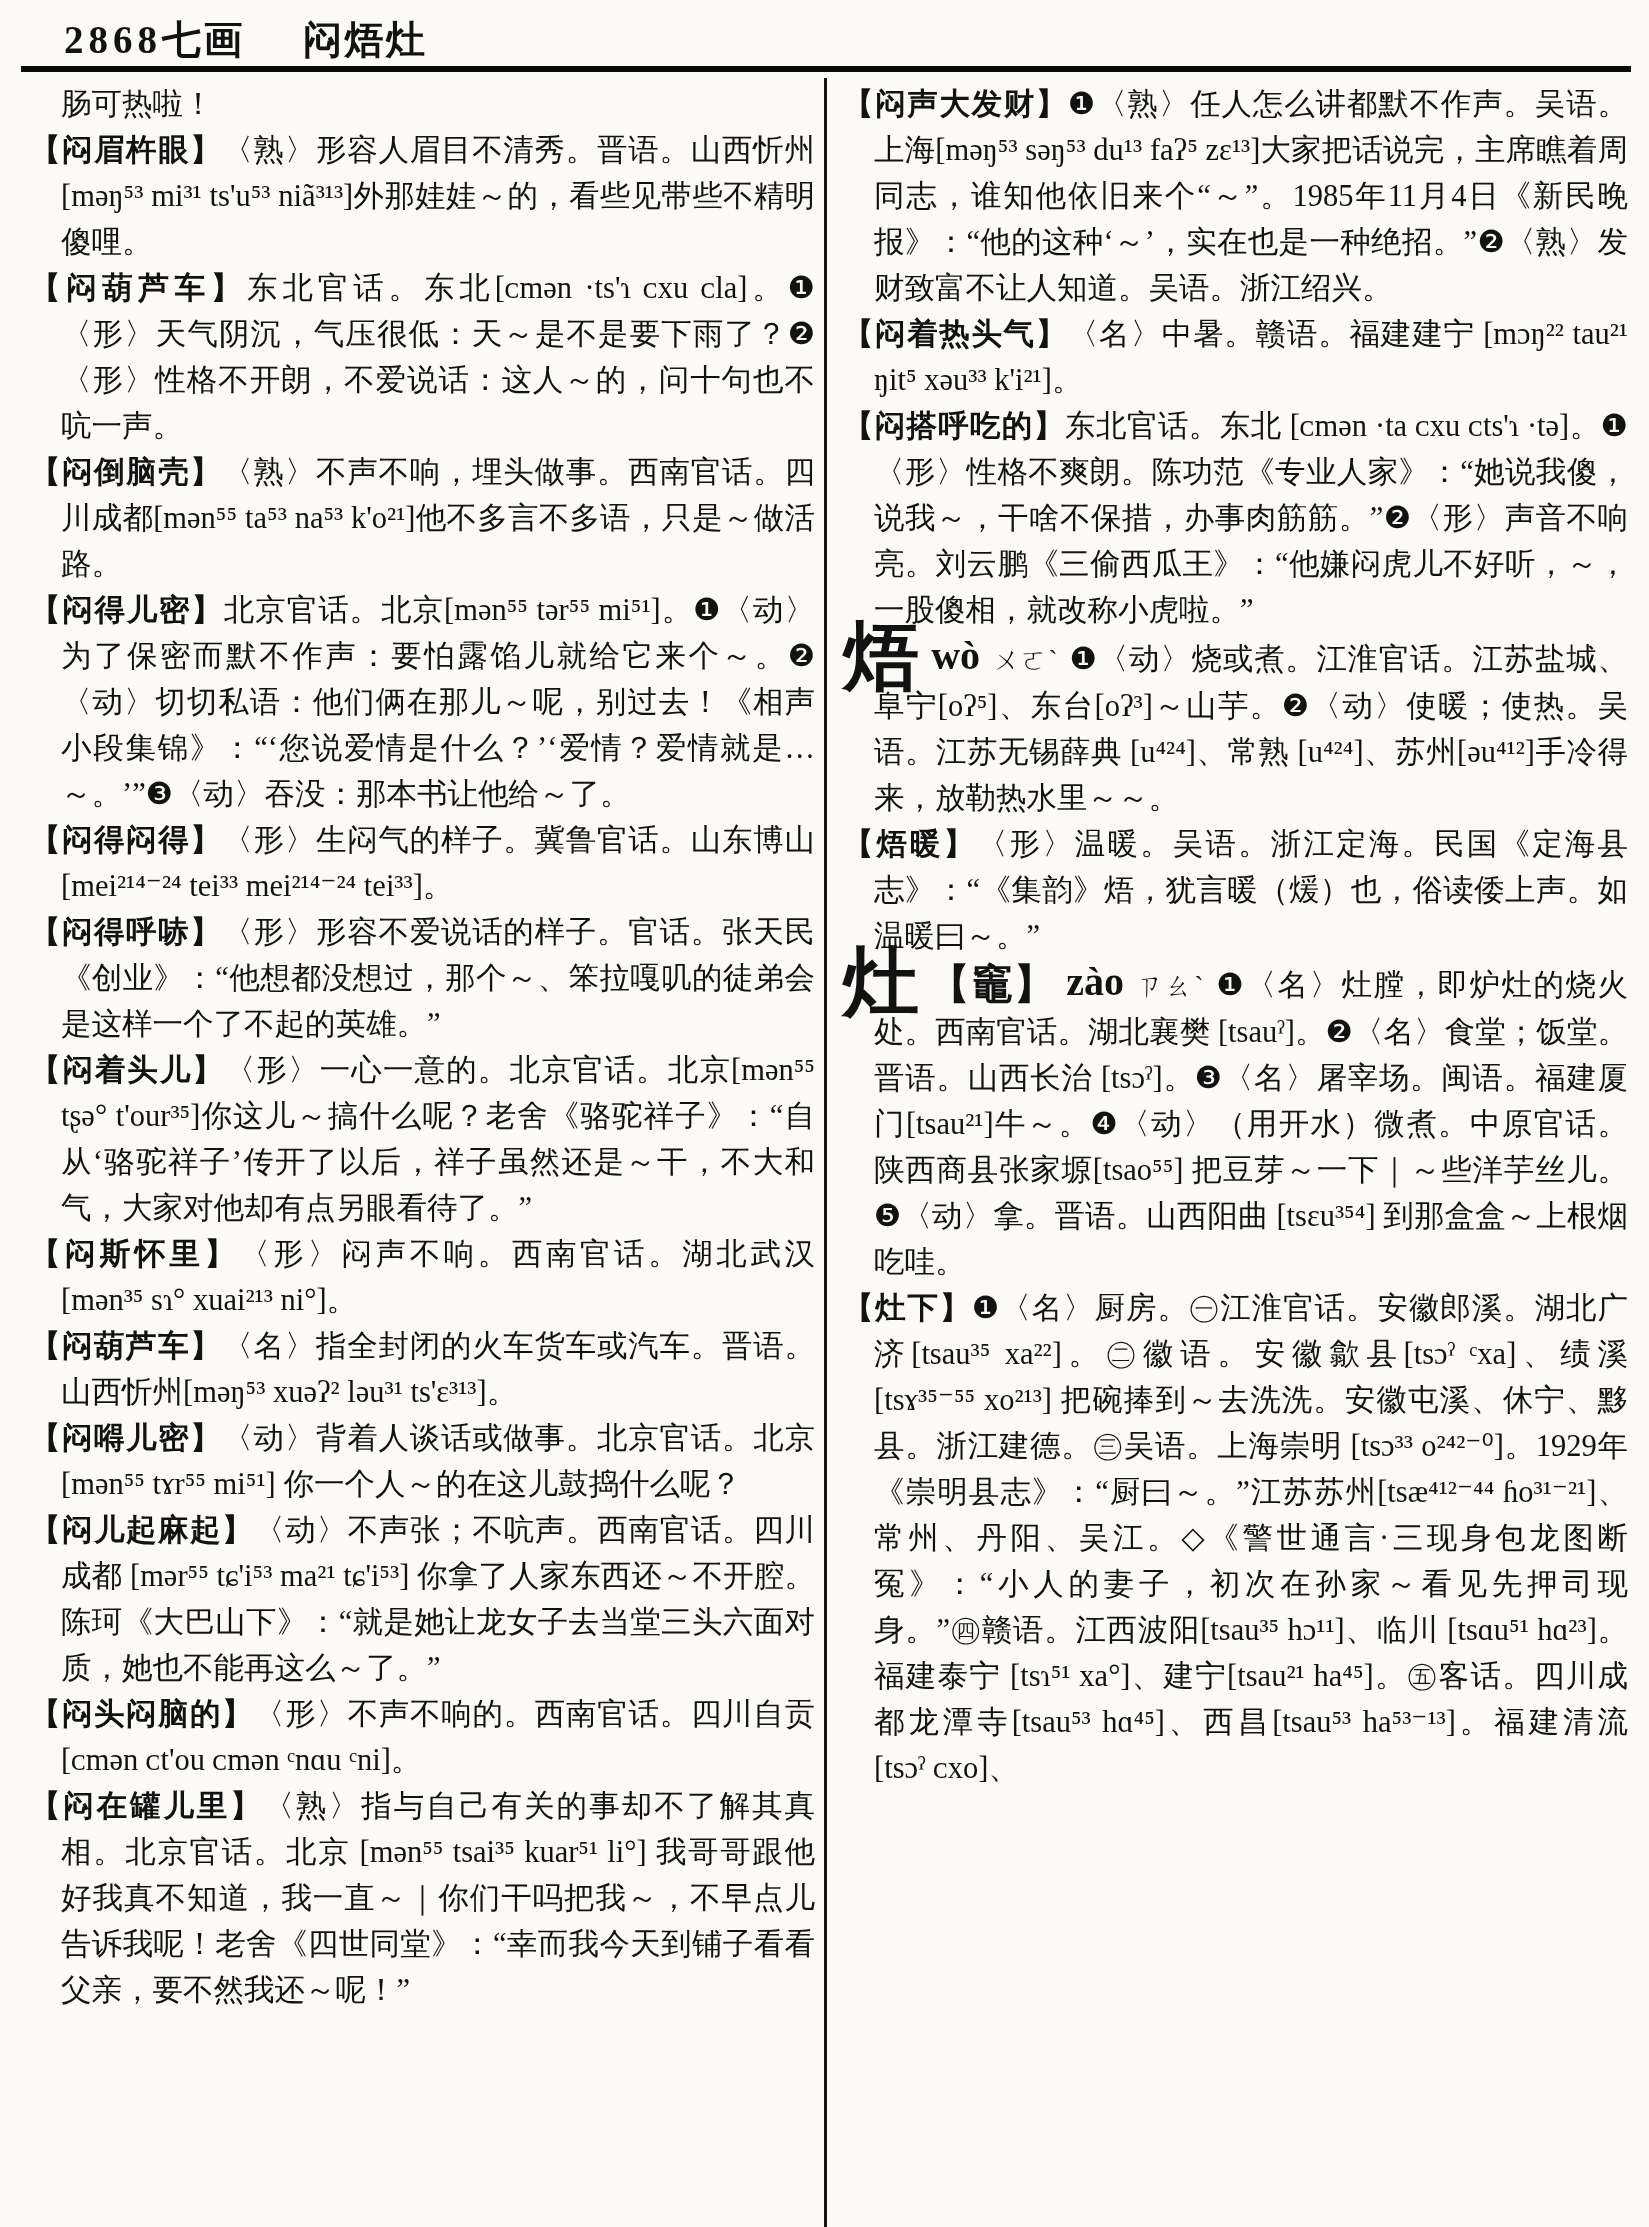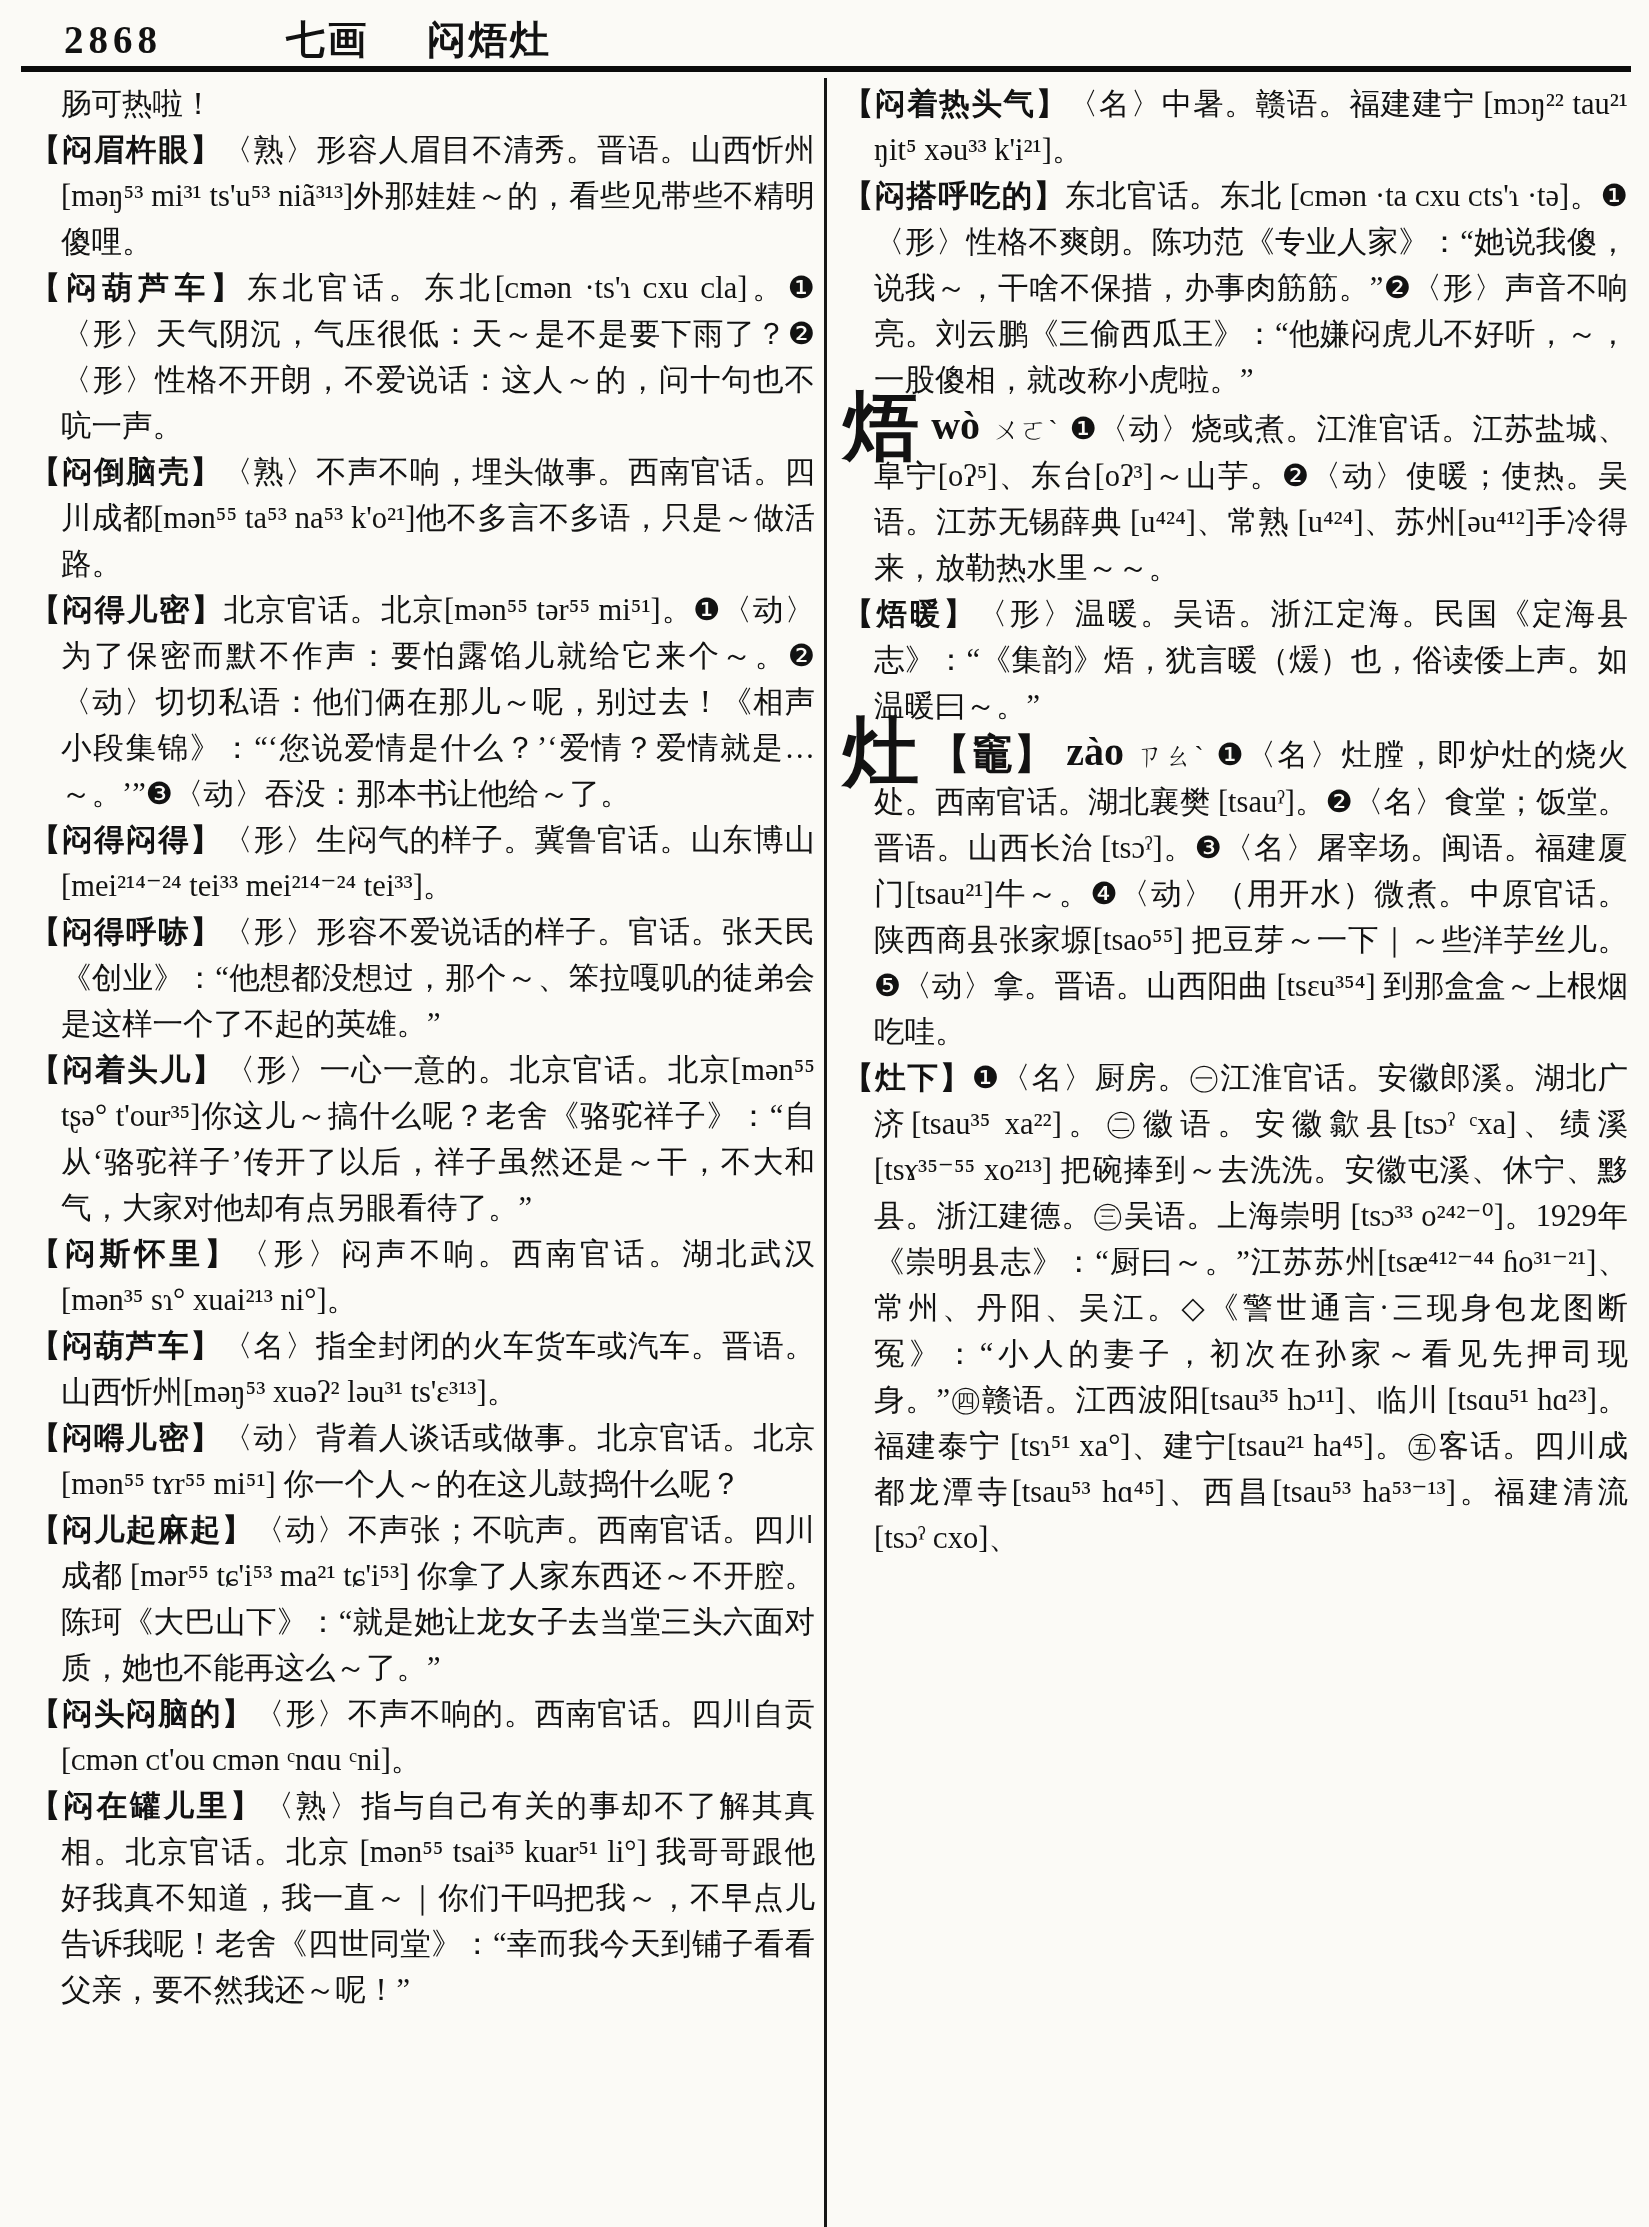--- a/index.html
+++ b/index.html
@@ -12,21 +12,21 @@
     position: relative;
     width: 1650px; height: 2227px;
     font-family: "Liberation Serif", "DejaVu Sans", serif;
     color: #121212;
   }
   .header-row {
     position: absolute; top: 13.2px; left: 64px;
     font-size: 39px; font-weight: 700; letter-spacing: 2.5px;
     display: flex; align-items: baseline;
   }
-  .header-row .pageno { margin-right: 124px; letter-spacing: 5px; }
+  .header-row .pageno { letter-spacing: 5px; }
   .header-row .section { margin-right: 58px; }
   .top-rule {
     position: absolute; top: 66px; left: 21.4px;
     width: 1610px; height: 5.8px; background: #0c0c0c;
   }
   .col-divider {
     position: absolute; top: 78px; left: 824px;
     width: 2.5px; height: 2150px; background: #161616;
   }
   .col {
@@ -77,20 +77,21 @@
     <p><span class="hw">【闷着头儿】</span><span>〈形〉一心一意的。北京官话。北京[mən⁵⁵ tʂə° t'our³⁵]你这儿～搞什么呢？老舍《骆驼祥子》：“自从‘骆驼祥子’传开了以后，祥子虽然还是～干，不大和气，大家对他却有点另眼看待了。”</span></p>
     <p><span class="hw">【闷斯怀里】</span><span>〈形〉闷声不响。西南官话。湖北武汉[mən³⁵ sɿ° xuai²¹³ ni°]。</span></p>
     <p><span class="hw">【闷葫芦车】</span><span>〈名〉指全封闭的火车货车或汽车。晋语。山西忻州[məŋ⁵³ xuəʔ² ləu³¹ ts'ɛ³¹³]。</span></p>
     <p><span class="hw">【闷嘚儿密】</span><span>〈动〉背着人谈话或做事。北京官话。北京 [mən⁵⁵ tɤr⁵⁵ mi⁵¹] 你一个人～的在这儿鼓捣什么呢？</span></p>
     <p><span class="hw">【闷儿起麻起】</span><span>〈动〉不声张；不吭声。西南官话。四川成都 [mər⁵⁵ tɕ'i⁵³ ma²¹ tɕ'i⁵³] 你拿了人家东西还～不开腔。陈珂《大巴山下》：“就是她让龙女子去当堂三头六面对质，她也不能再这么～了。”</span></p>
     <p><span class="hw">【闷头闷脑的】</span><span>〈形〉不声不响的。西南官话。四川自贡[ᴄmən ᴄt'ou ᴄmən ᶜnɑu ᶜni]。</span></p>
     <p><span class="hw">【闷在罐儿里】</span><span>〈熟〉指与自己有关的事却不了解其真相。北京官话。北京 [mən⁵⁵ tsai³⁵ kuar⁵¹ li°] 我哥哥跟他好我真不知道，我一直～｜你们干吗把我～，不早点儿告诉我呢！老舍《四世同堂》：“幸而我今天到铺子看看父亲，要不然我还～呢！”</span></p>
   </div>
 
   <div class="col right">
+    <p><span class="hw">【闷声大发财】</span><span>❶〈熟〉任人怎么讲都默不作声。吴语。上海[məŋ⁵³ səŋ⁵³ du¹³ faʔ⁵ zɛ¹³]大家把话说完，主席瞧着周同志，谁知他依旧来个“～”。1985年11月4日《新民晚报》：“他的这种‘～’，实在也是一种绝招。”❷〈熟〉发财致富不让人知道。吴语。浙江绍兴。</span></p>
     <p><span class="hw">【闷着热头气】</span><span>〈名〉中暑。赣语。福建建宁 [mɔŋ²² tau²¹ ŋit⁵ xəu³³ k'i²¹]。</span></p>
     <p><span class="hw">【闷搭呼吃的】</span><span>东北官话。东北 [ᴄmən ·ta ᴄxu ᴄts'ɿ ·tə]。❶〈形〉性格不爽朗。陈功范《专业人家》：“她说我傻，说我～，干啥不保措，办事肉筋筋。”❷〈形〉声音不响亮。刘云鹏《三偷西瓜王》：“他嫌闷虎儿不好听，～，一股傻相，就改称小虎啦。”</span></p>
     <p class="head-entry"><span class="head-char">焐</span><span class="pinyin">wò</span><span class="zhuyin">ㄨㄛˋ</span><span>❶〈动〉烧或煮。江淮官话。江苏盐城、阜宁[oʔ⁵]、东台[oʔ³]～山芋。❷〈动〉使暖；使热。吴语。江苏无锡薛典 [u⁴²⁴]、常熟 [u⁴²⁴]、苏州[əu⁴¹²]手冷得来，放勒热水里～～。</span></p>
     <p><span class="hw">【焐暖】</span><span>〈形〉温暖。吴语。浙江定海。民国《定海县志》：“《集韵》焐，犹言暖（煖）也，俗读倭上声。如温暖曰～。”</span></p>
     <p class="head-entry"><span class="head-char">灶</span><span class="variant">【竈】</span><span class="pinyin">zào</span><span class="zhuyin">ㄗㄠˋ</span><span>❶〈名〉灶膛，即炉灶的烧火处。西南官话。湖北襄樊 [tsauˀ]。❷〈名〉食堂；饭堂。晋语。山西长治 [tsɔˀ]。❸〈名〉屠宰场。闽语。福建厦门[tsau²¹]牛～。❹〈动〉（用开水）微煮。中原官话。陕西商县张家塬[tsao⁵⁵] 把豆芽～一下｜～些洋芋丝儿。❺〈动〉拿。晋语。山西阳曲 [tsɛu³⁵⁴] 到那盒盒～上根烟吃哇。</span></p>
     <p><span class="hw">【灶下】</span><span>❶〈名〉厨房。㊀江淮官话。安徽郎溪。湖北广济[tsau³⁵ xa²²]。㊁徽语。安徽歙县[tsɔˀ ᶜxa]、绩溪 [tsɤ³⁵⁻⁵⁵ xo²¹³] 把碗捧到～去洗洗。安徽屯溪、休宁、黟县。浙江建德。㊂吴语。上海崇明 [tsɔ³³ o²⁴²⁻⁰]。1929年《崇明县志》：“厨曰～。”江苏苏州[tsæ⁴¹²⁻⁴⁴ ɦo³¹⁻²¹]、常州、丹阳、吴江。◇《警世通言·三现身包龙图断冤》：“小人的妻子，初次在孙家～看见先押司现身。”㊃赣语。江西波阳[tsau³⁵ hɔ¹¹]、临川 [tsɑu⁵¹ hɑ²³]。福建泰宁 [tsɿ⁵¹ xa°]、建宁[tsau²¹ ha⁴⁵]。㊄客话。四川成都龙潭寺[tsau⁵³ hɑ⁴⁵]、西昌[tsau⁵³ ha⁵³⁻¹³]。福建清流 [tsɔˀ ᴄxo]、</span></p>
   </div>
 
 </div>
 

